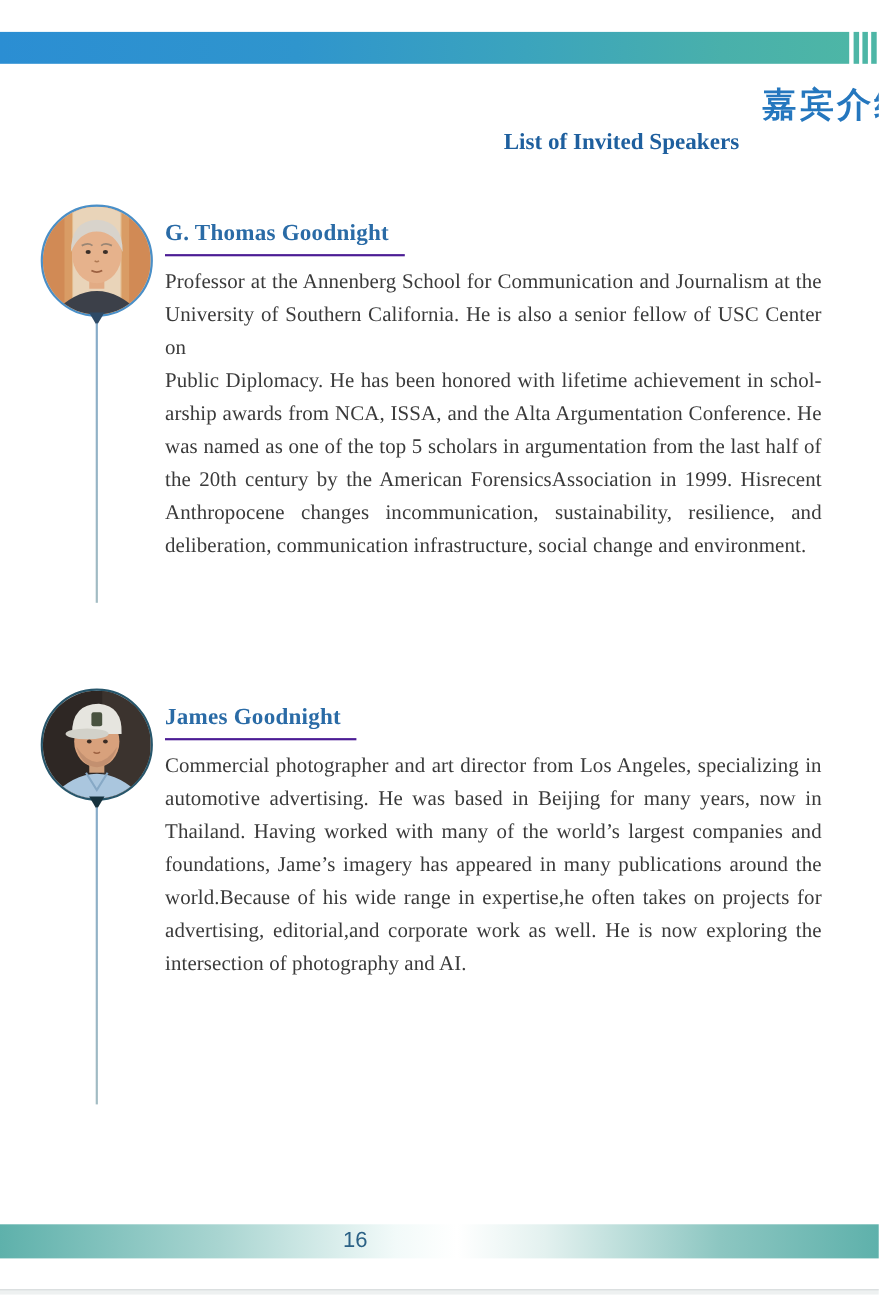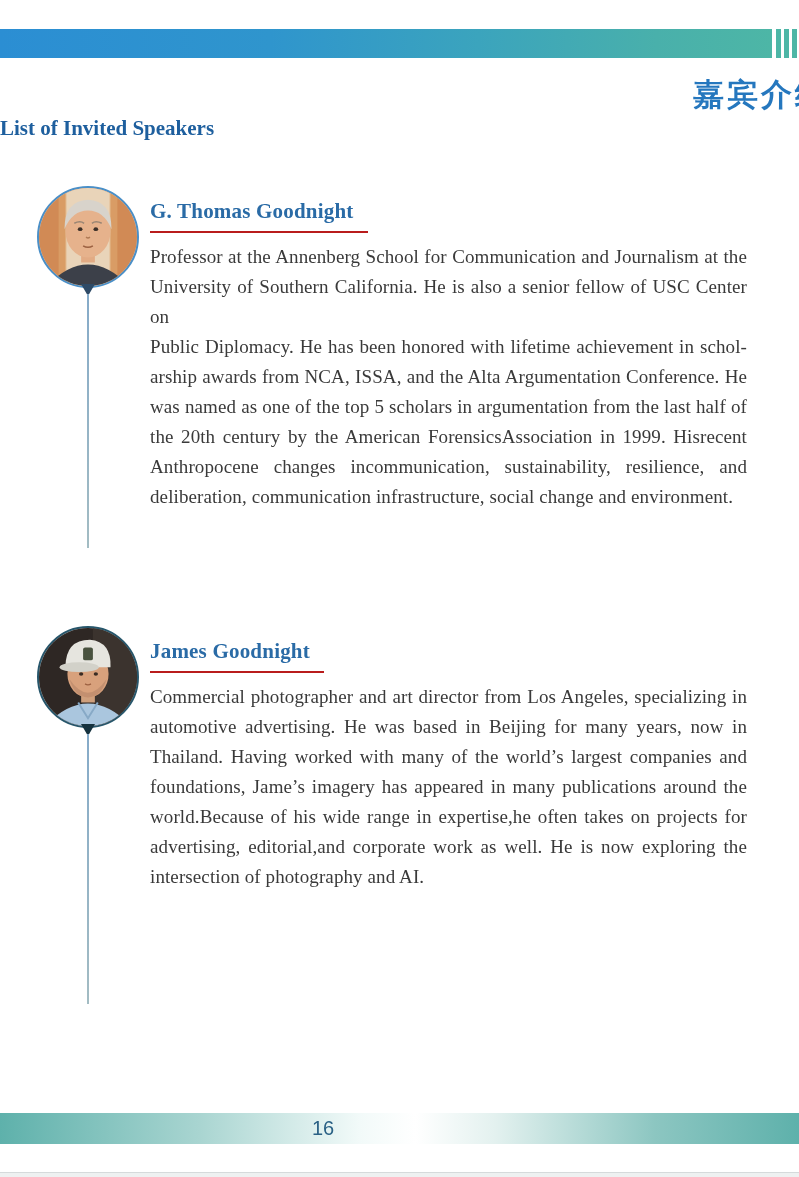--- a/index.html
+++ b/index.html
@@ -17,21 +17,21 @@
   .top-stripe { position:absolute; top:29px; width:5px; height:29px; background:#4db6a6; }
   .stripe-1 { left:776px; } .stripe-2 { left:784px; } .stripe-3 { left:792px; }
 
   
   .title-cn {
     position:absolute; left:0; top:74px; width:799px; text-align:right;
     font-family:"Liberation Sans", sans-serif; font-weight:bold;
     font-size:31px; letter-spacing:3px; color:#2577be;margin-left:30px;
   }
   .subtitle-en {
-    position:absolute; left:0; top:116px; width:672px; text-align:left;
+    position:absolute; left:0; top:116px; width:672px; text-align:right;
     font-family:"Liberation Serif", serif; font-weight:bold;
     font-size:21px; color:#1e5f9e;
   }
 
   
   .speaker { position:absolute; left:0; width:799px; }
   .speaker-0 { top:186px; }
   .speaker-1 { top:626px; }
 
   .photo-wrap {
@@ -52,21 +52,21 @@
   .connector {
     position:absolute; left:87px; top:108px; width:2px;
     background:linear-gradient(#86abc9,#a3bcc3);
   }
   .speaker-0 .connector { height:254px; }
   .speaker-1 .connector { height:270px; }
 
   .name {
     position:absolute; left:150px; top:13px;
     display:inline-block; font-weight:bold; font-size:21px; color:#2a6ba6;
-    padding:0 14px 7px 0; border-bottom:2px solid #b91c1c;
+    padding:0 14px 7px 0; border-bottom:2px solid #4c1d95;
     letter-spacing:0.2px;
   }
   .bio {
     position:absolute; left:150px; top:56px; width:597px;
     font-size:19px; color:#3a3a3a; letter-spacing:0.1px;
   }
   .bio-line { line-height:30px; }
   .bio-line.just { text-align:justify; text-align-last:justify; }
 
   

